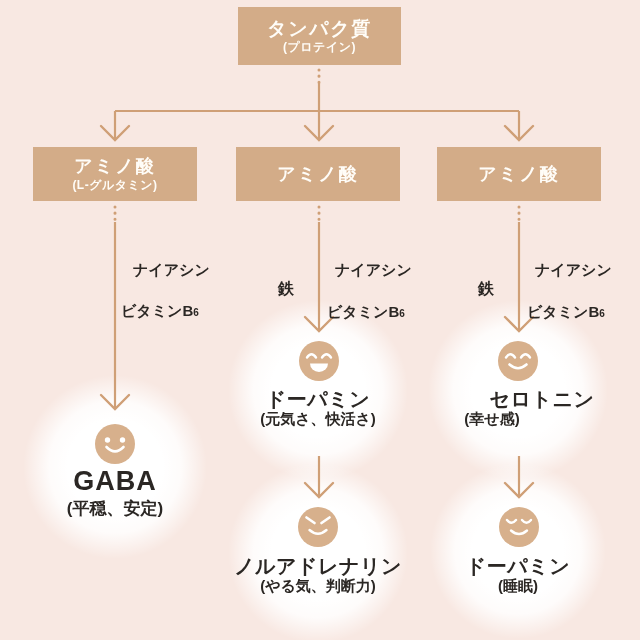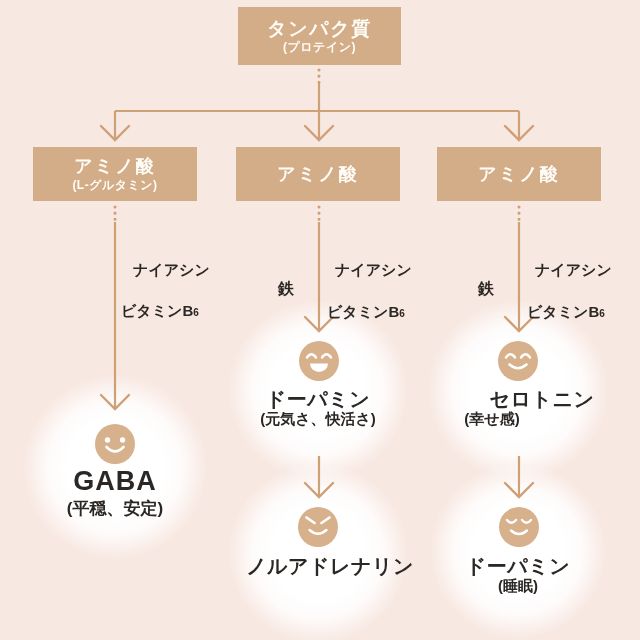--- a/index.html
+++ b/index.html
@@ -166,18 +166,19 @@
 
   <div class="node-name name-lg" style="left:115px; top:466px;">GABA</div>
   <div class="node-effect effect-lg" style="left:115px; top:497px;">(平穏、安定)</div>
 
   <div class="node-name name-md" style="left:318px; top:386px;">ドーパミン</div>
   <div class="node-effect effect-md" style="left:318px; top:410px;">(元気さ、快活さ)</div>
 
   <div class="node-name name-md" style="left:542px; top:386px;">セロトニン</div>
   <div class="node-effect effect-md" style="left:492px; top:410px;">(幸せ感)</div>
 
-  <div class="node-name name-md" style="left:330px; top:553px;">ノルアドレナリン</div>
+  <div class="node-name name-md" style="left:318px; top:553px;">ノルアドレナリン</div>
+  <div class="node-effect effect-md" style="left:318px; top:577px;">(やる気、判断力)</div>
 
   <div class="node-name name-md" style="left:518px; top:553px;">ドーパミン</div>
   <div class="node-effect effect-md" style="left:518px; top:577px;">(睡眠)</div>
 
 </div>
 
 </body></html>

